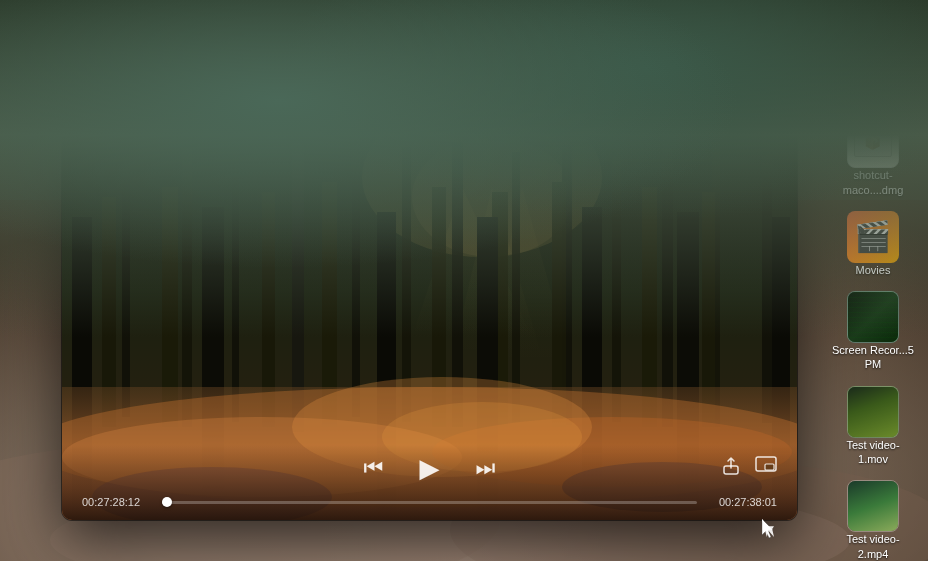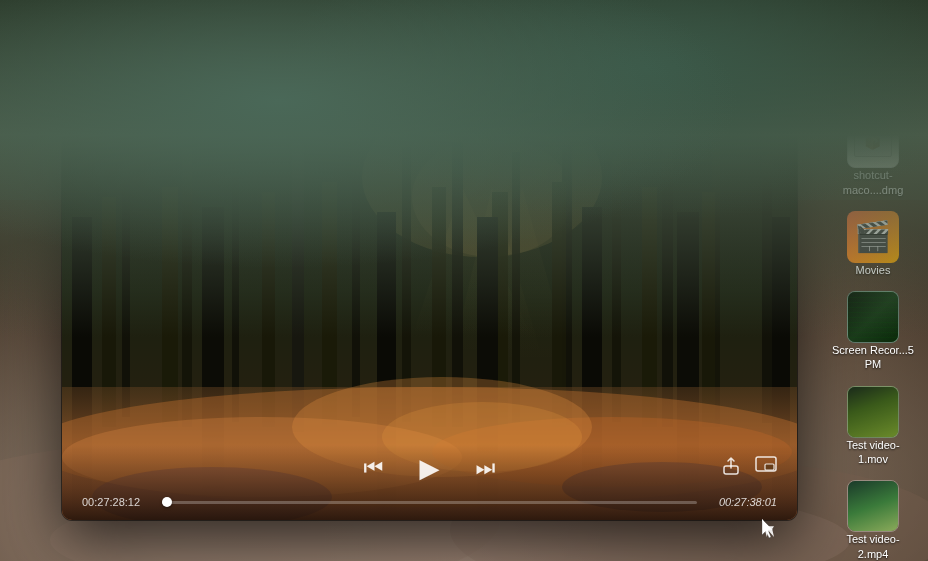--- a/index.html
+++ b/index.html
@@ -352,21 +352,20 @@
 
     .time-label {
       font-size: 11px;
       color: rgba(255,255,255,0.8);
       font-variant-numeric: tabular-nums;
       min-width: 70px;
     }
 
     .time-label.right {
       text-align: right;
-      font-style: italic;
     }
 
     .progress-track {
       flex: 1;
       height: 3px;
       background: rgba(255,255,255,0.25);
       border-radius: 2px;
       position: relative;
       cursor: pointer;
     }

